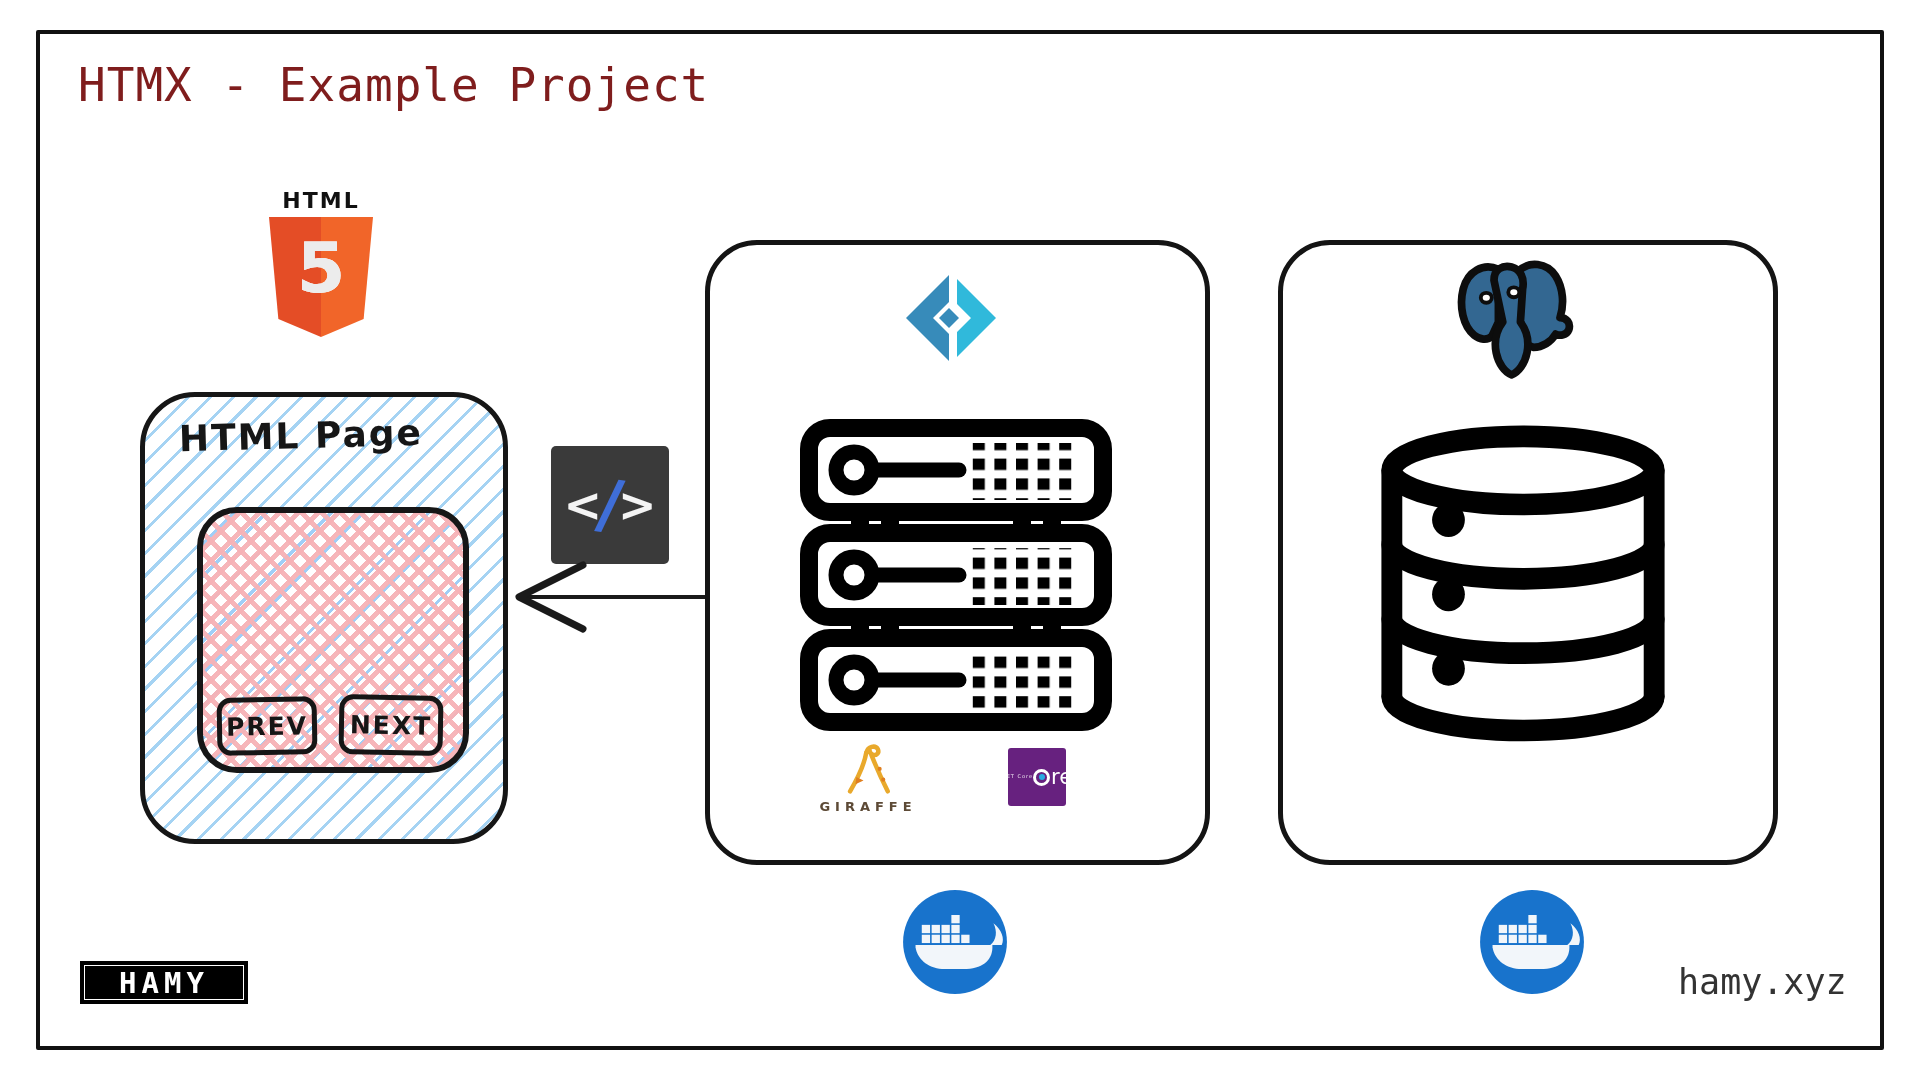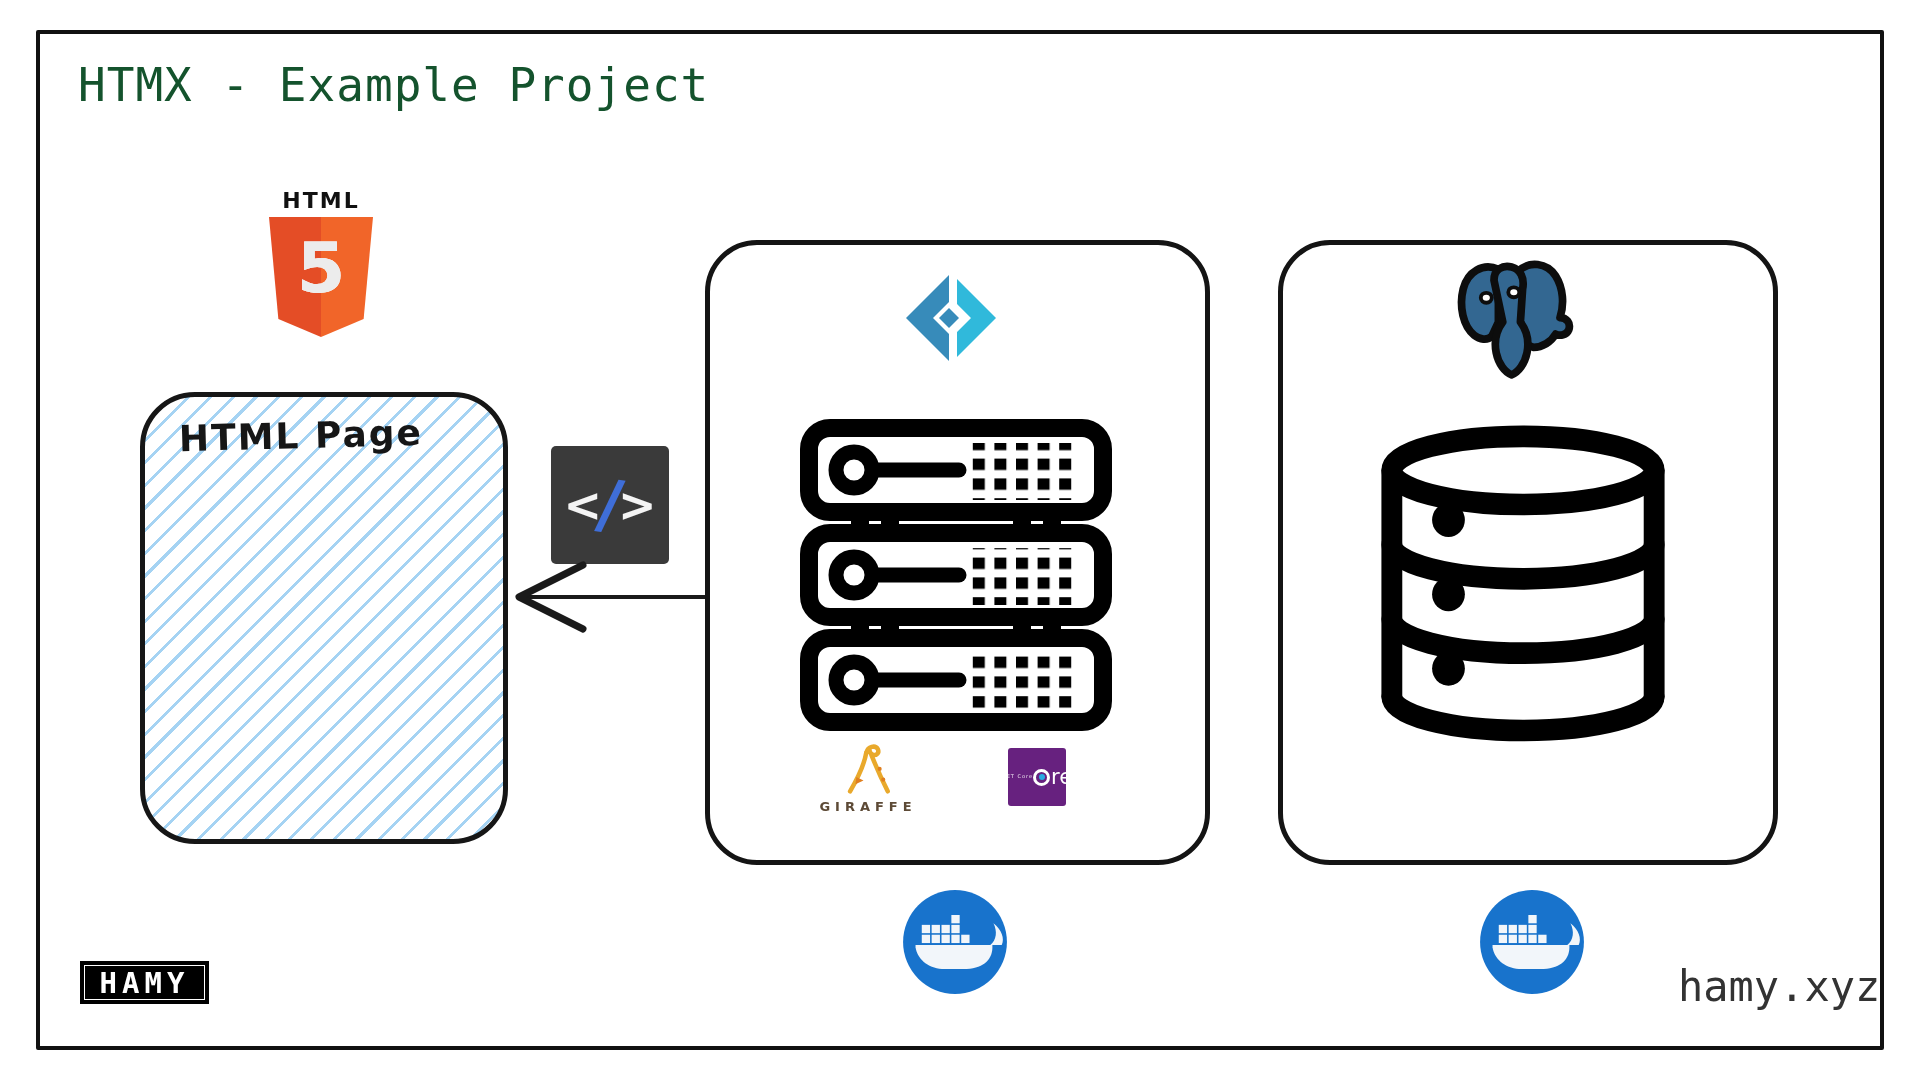--- a/index.html
+++ b/index.html
@@ -9,21 +9,21 @@
     background: #fff; overflow: hidden;
     font-family: "DejaVu Sans", sans-serif; color: #1a1a1a;
   }
   .frame {
     position: absolute; left: 36px; top: 30px; width: 1848px; height: 1020px;
     border: 4px solid #111; border-radius: 2px; background: #fff;
   }
   .title {
     position: absolute; left: 78px; top: 58px;
     font-family: "DejaVu Sans Mono", monospace;
-    font-size: 46px; font-weight: 500; color: #14532d; letter-spacing: 1px;
+    font-size: 46px; font-weight: 500; color: #7f1d1d; letter-spacing: 1px;
     white-space: pre;
   }
 
   
   .html5-logo { position: absolute; left: 258px; top: 188px; width: 126px; text-align: center; }
   .html5-word { font-size: 22px; font-weight: 800; letter-spacing: 2px; color: #111; font-family: "DejaVu Sans", sans-serif; }
   .html5-shield {
     position: relative; margin: 4px auto 0; width: 104px; height: 120px;
     background: linear-gradient(90deg, #e44d26 0 50%, #f16529 50% 100%);
     clip-path: polygon(0 0, 100% 0, 91% 85%, 50% 100%, 9% 85%);
@@ -100,47 +100,51 @@
   .netcore-small { font-size: 5px; letter-spacing: 1px; opacity: .9; margin-bottom: 2px; white-space: nowrap; }
   .netcore-big { display: flex; align-items: center; font-size: 21px; font-weight: 400; line-height: 1; }
   .netcore-ring {
     width: 17px; height: 17px; border: 3px solid #fff; border-radius: 50%;
     display: flex; align-items: center; justify-content: center; margin-right: 1px;
   }
   .netcore-dot { width: 6px; height: 6px; border-radius: 50%; background: #29abe2; }
 
   
   .hamy-logo {
-    position: absolute; left: 80px; top: 961px; width: 129px; height: 43px;
+    position: absolute; left: 80px; top: 961px; width: 168px; height: 43px;
     background: #000; color: #fff; display: flex; align-items: center; justify-content: center;
     font-family: "DejaVu Sans Mono", monospace; font-size: 29px; font-weight: 800; letter-spacing: 5px;
     border: 2px solid #000; box-shadow: inset 0 0 0 2px #000, inset 0 0 0 3px #fff;
   }
   .site-text {
     position: absolute; left: 1678px; top: 962px;
-    font-family: "DejaVu Sans Mono", monospace; font-size: 42px; color: #333;
+    font-family: "DejaVu Sans Mono", monospace; font-size: 35px; color: #333;
   }
 </style>
 </head>
 <body>
 
 <div class="canvas">
   <div class="frame"></div>
 
   <div class="title">HTMX - Example Project</div>
 
   <div class="html5-logo">
     <div class="html5-word">HTML</div>
     <div class="html5-shield">
       <div class="html5-five">5</div>
     </div>
   </div>
 
   <div class="page-box">
     <div class="page-label">HTML Page</div>
+    <div class="page-inner">
+      <div class="hand-btn btn-prev">PREV</div>
+      <div class="hand-btn btn-next">NEXT</div>
+    </div>
   </div>
 
   <div class="code-badge">
     <span class="lt">&lt;</span>
     <span class="slash">/</span>
     <span class="gt">&gt;</span>
   </div>
 
   <svg class="arrow-svg" width="300" height="90">
     <g stroke="#1a1a1a" fill="none" stroke-linecap="round" stroke-linejoin="round">

